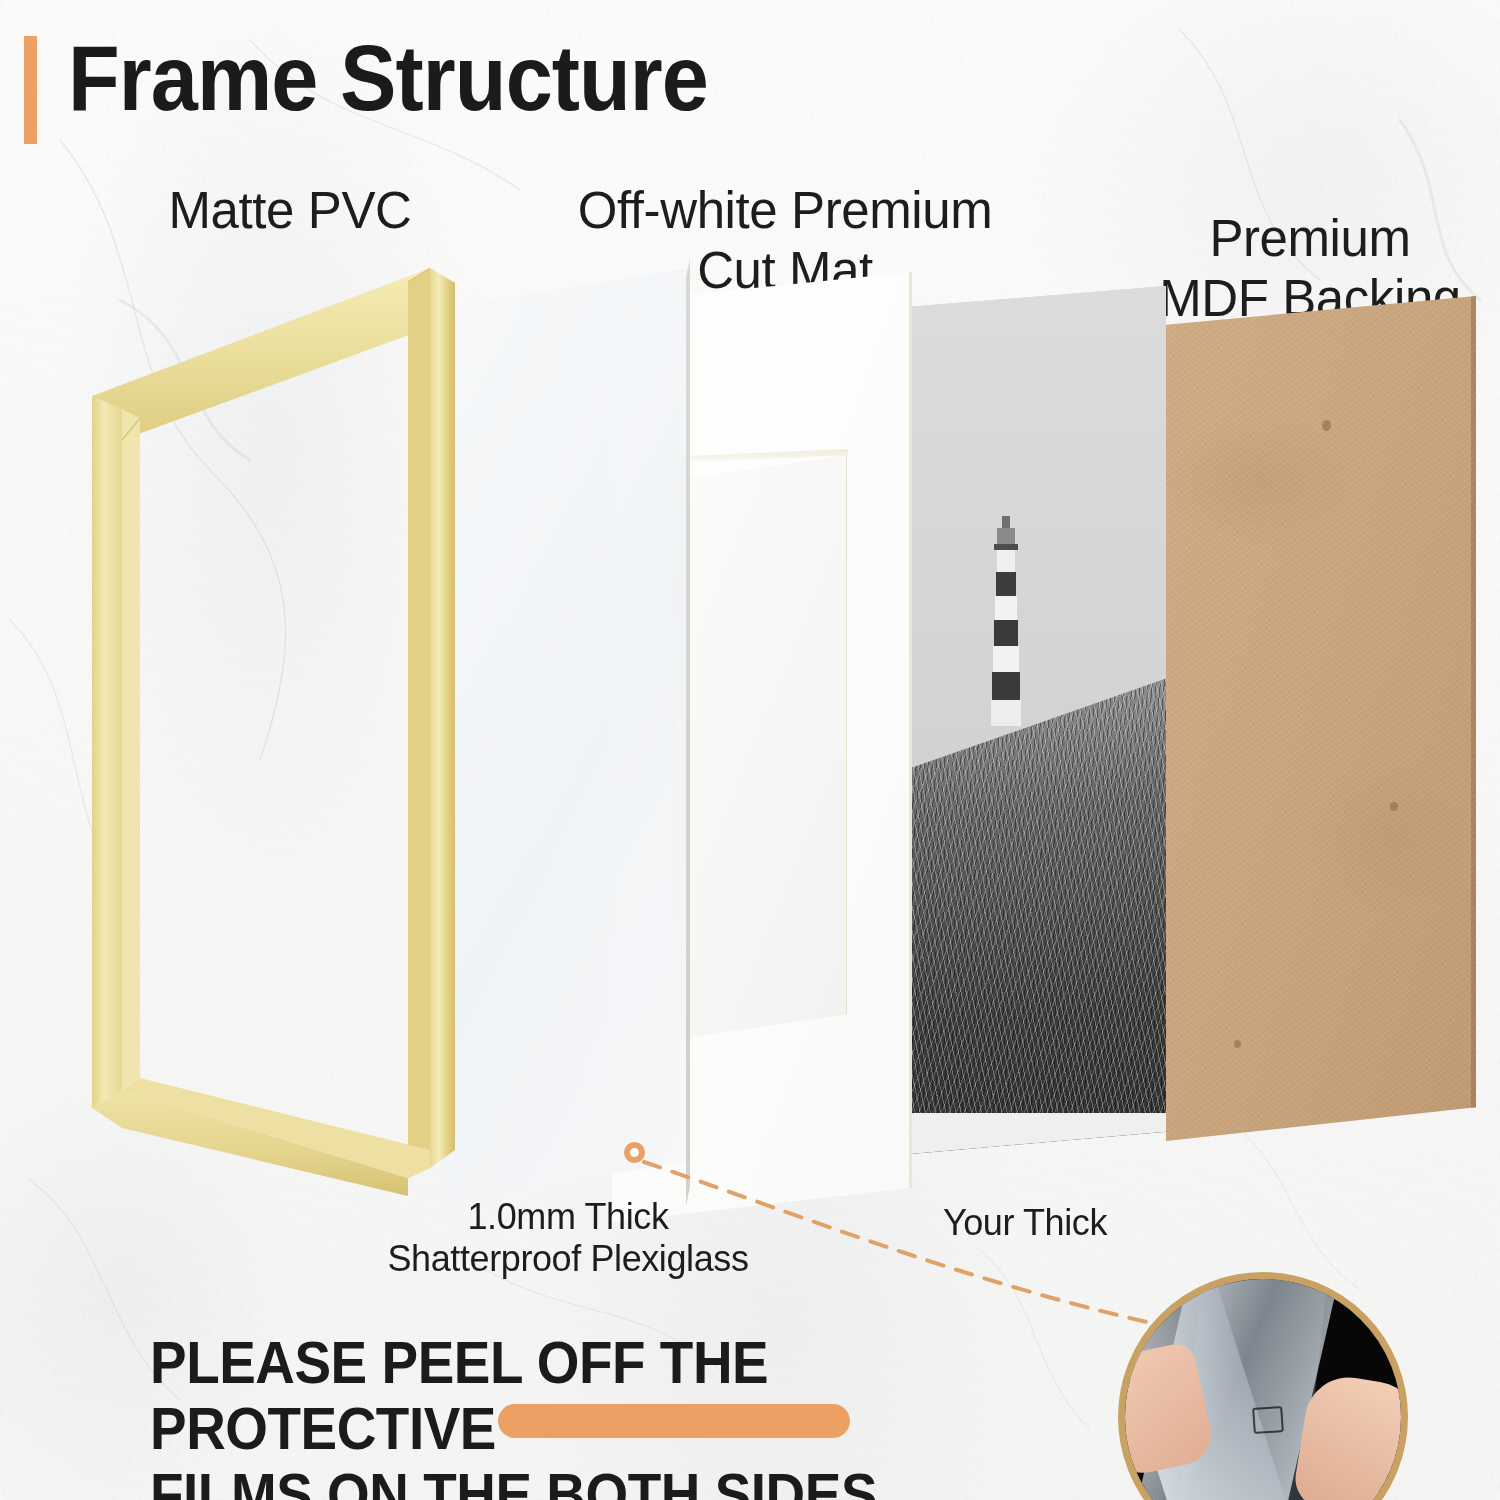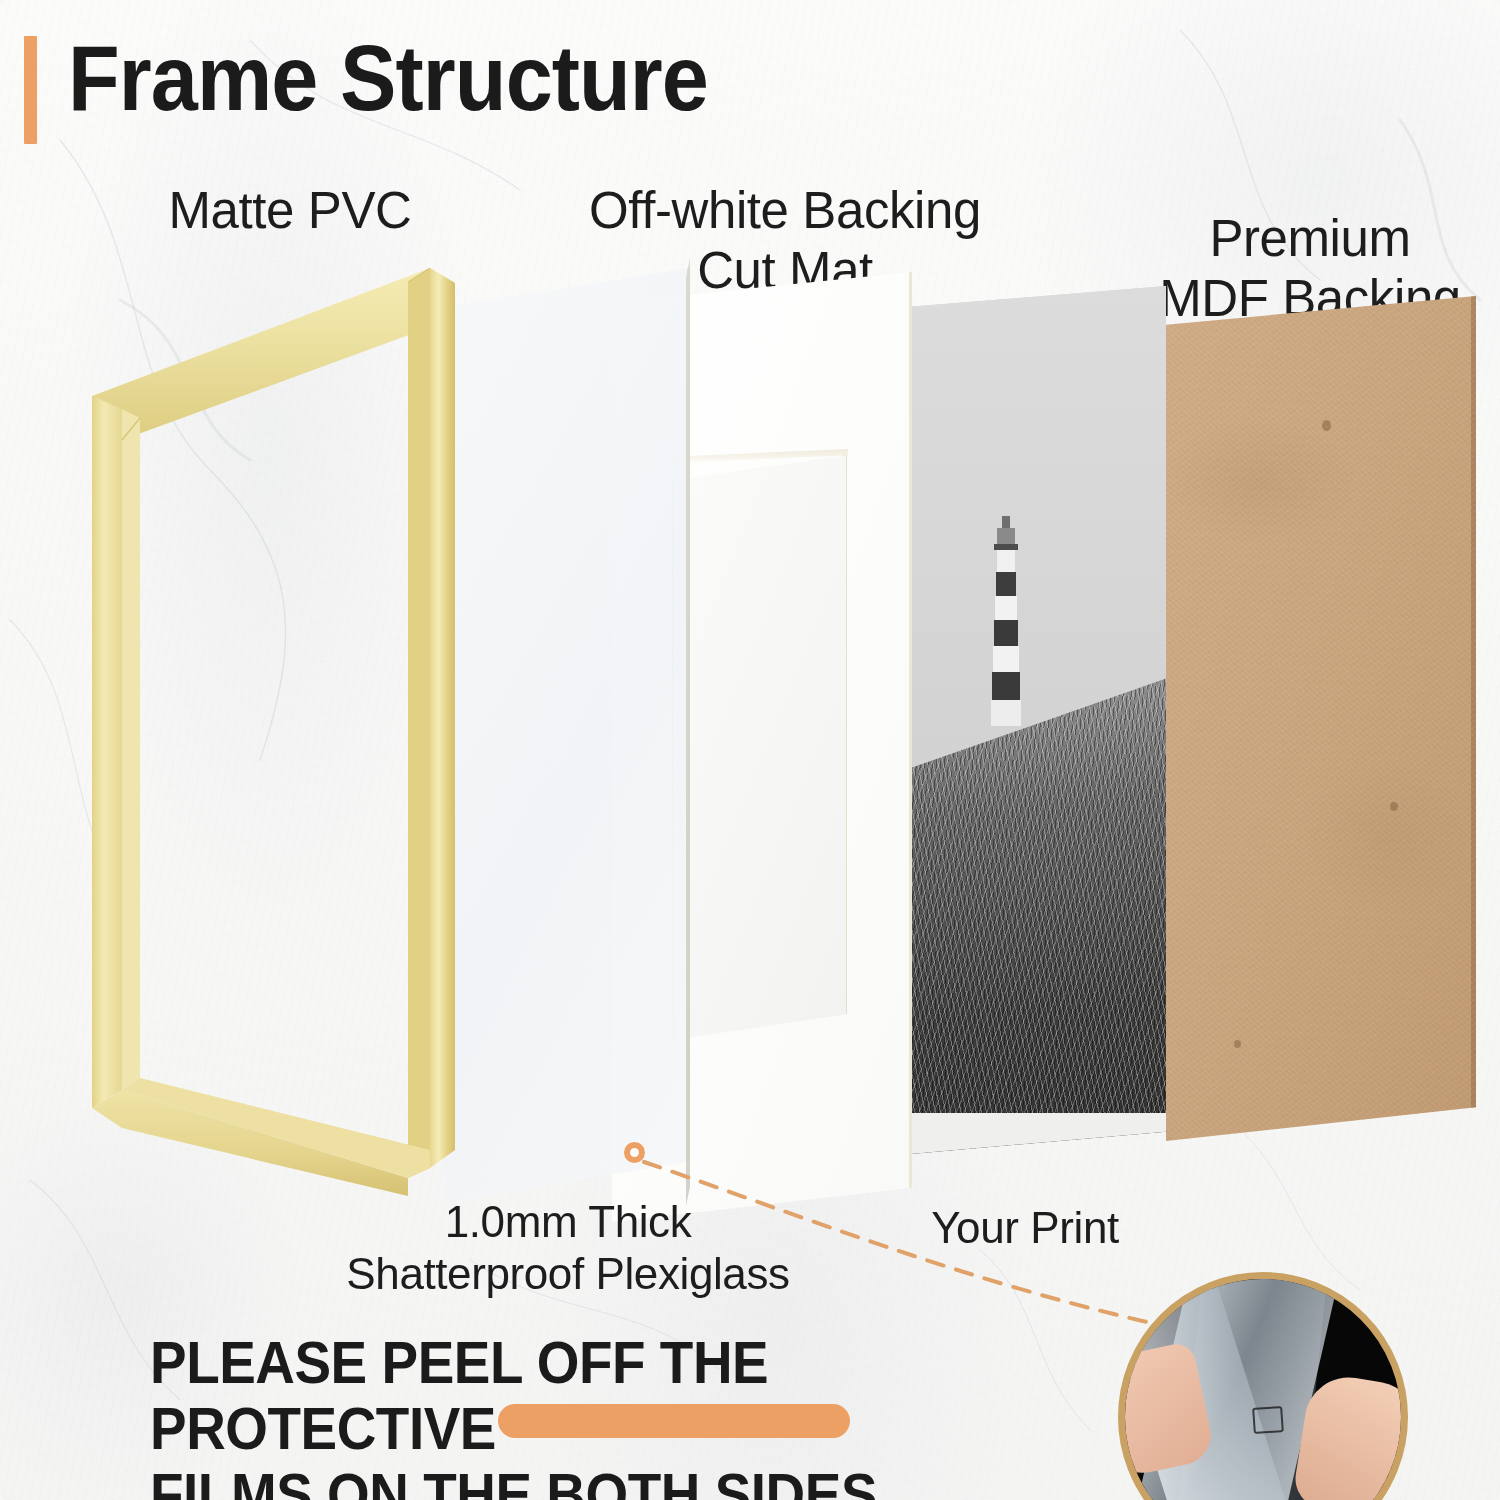--- a/index.html
+++ b/index.html
@@ -143,21 +143,21 @@
       repeating-linear-gradient(42deg, rgba(120,88,56,.07) 0 1px, rgba(0,0,0,0) 1px 4px),
       repeating-linear-gradient(-36deg, rgba(255,235,210,.07) 0 1px, rgba(0,0,0,0) 1px 5px);
   }
   .mdf-fleck{position:absolute;border-radius:50%;background:rgba(126,92,58,.5);}
 
   
   #goldframe{left:0;top:0;width:1500px;height:1500px;pointer-events:none;}
 
   
   .callout{
-    position:absolute;color:#1d1d1d;font-size:44px;line-height:1.18;
+    position:absolute;color:#1d1d1d;font-size:36px;line-height:1.18;
     font-weight:400;letter-spacing:-.4px;text-align:center;
     font-family:"Liberation Sans", sans-serif;
   }
   .callout span{display:block;}
   #cal-plexi{left:288px;top:1196px;width:560px;}
   #cal-print{left:900px;top:1202px;width:250px;}
 
   
   #leader{position:absolute;left:600px;top:1120px;width:620px;height:250px;}
   .dot-ring{
@@ -242,21 +242,21 @@
     </svg>
   </div>
 
   <div class="accent-bar"></div>
   <div class="title">Frame Structure</div>
 
   <div class="toplabel" id="lbl-frame">
     <span>Matte PVC</span>
   </div>
   <div class="toplabel" id="lbl-mat">
-    <span>Off-white Backing</span>
+    <span>Off-white Premium</span>
     <span>Cut Mat</span>
   </div>
   <div class="toplabel" id="lbl-mdf">
     <span>Premium</span>
     <span>MDF Backing</span>
   </div>
 
   <div class="layer" id="mdf">
     <div class="mdf-fleck" style="left:156px;top:124px;width:9px;height:11px;"></div>
     <div class="mdf-fleck" style="left:224px;top:506px;width:8px;height:9px;"></div>
@@ -332,21 +332,21 @@
   <svg id="leader" viewBox="0 0 620 250">
     <path d="M44 42 C 200 95, 360 160, 560 205" fill="none" stroke="#e0a269" stroke-width="4" stroke-dasharray="17 13" stroke-linecap="round"></path>
   </svg>
   <div class="dot-ring"></div>
 
   <div class="callout" id="cal-plexi">
     <span>1.0mm Thick</span>
     <span>Shatterproof Plexiglass</span>
   </div>
   <div class="callout" id="cal-print">
-    <span>Your Print</span>
+    <span>Your Thick</span>
   </div>
 
   <div class="hl"></div>
   <div class="warn">
     <span>PLEASE PEEL OFF THE PROTECTIVE</span>
     <span class="l2"><span style="display:inline">FILMS ON THE </span><span style="display:inline">BOTH SIDES</span></span>
   </div>
 
   <div id="inset">
     <div class="glass"></div>

